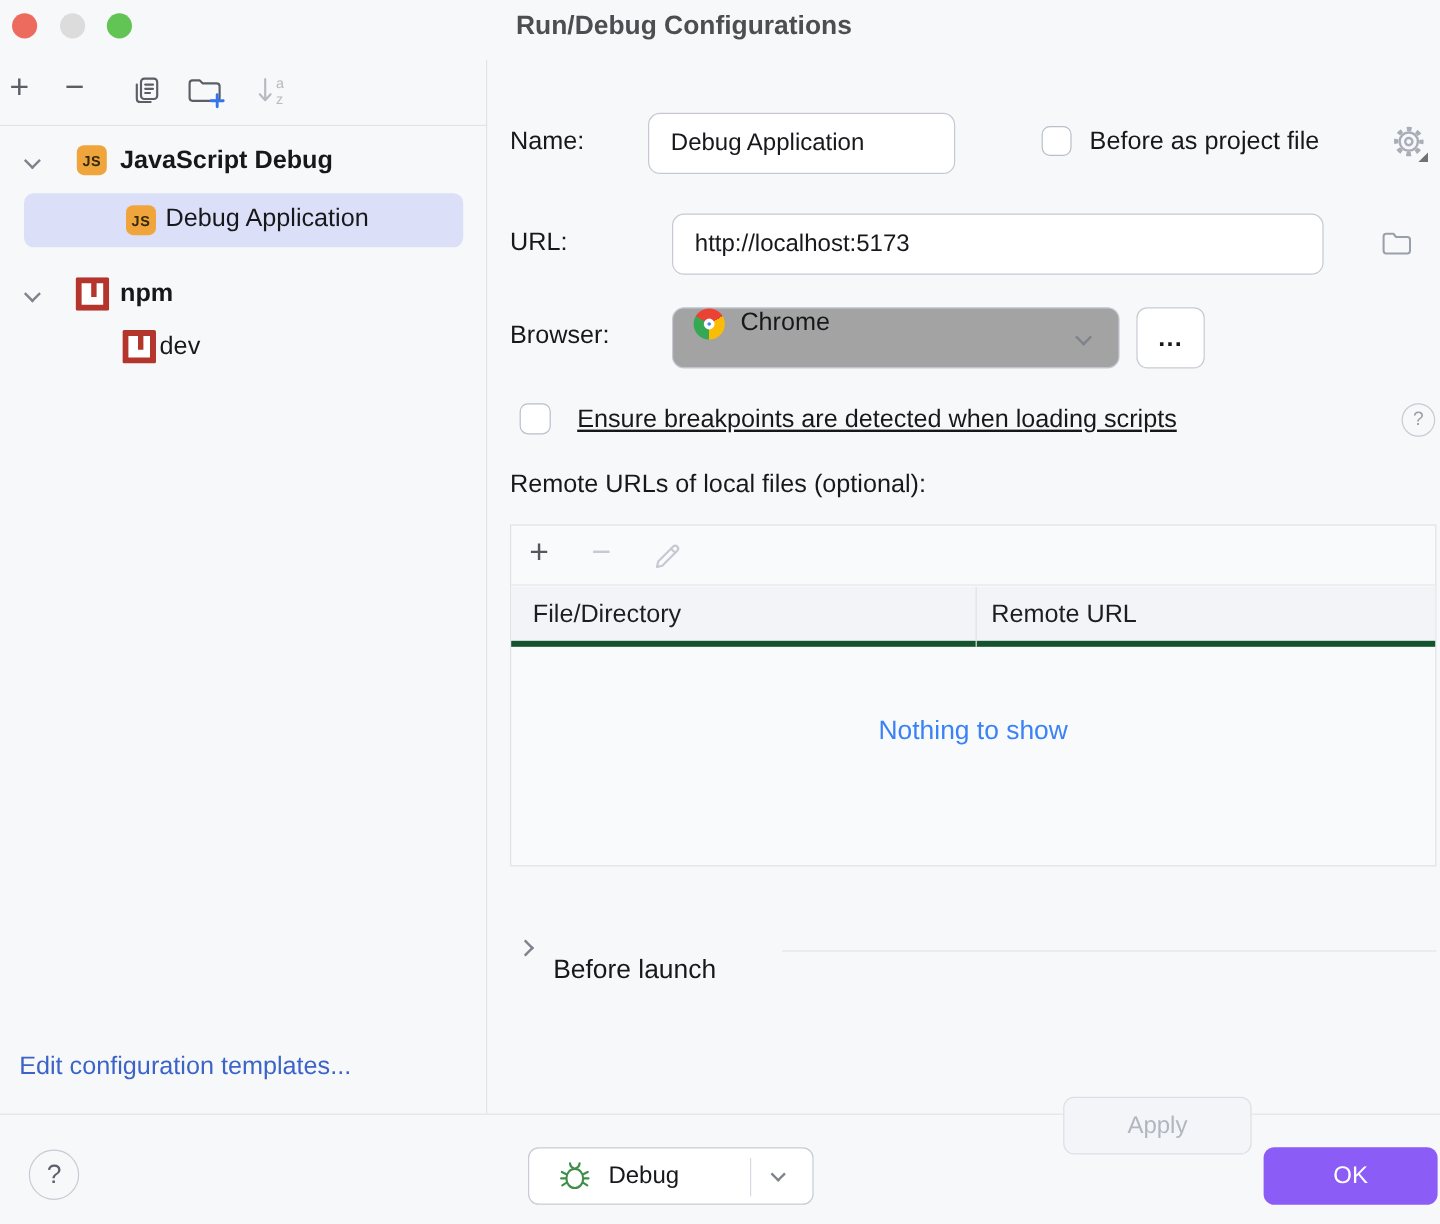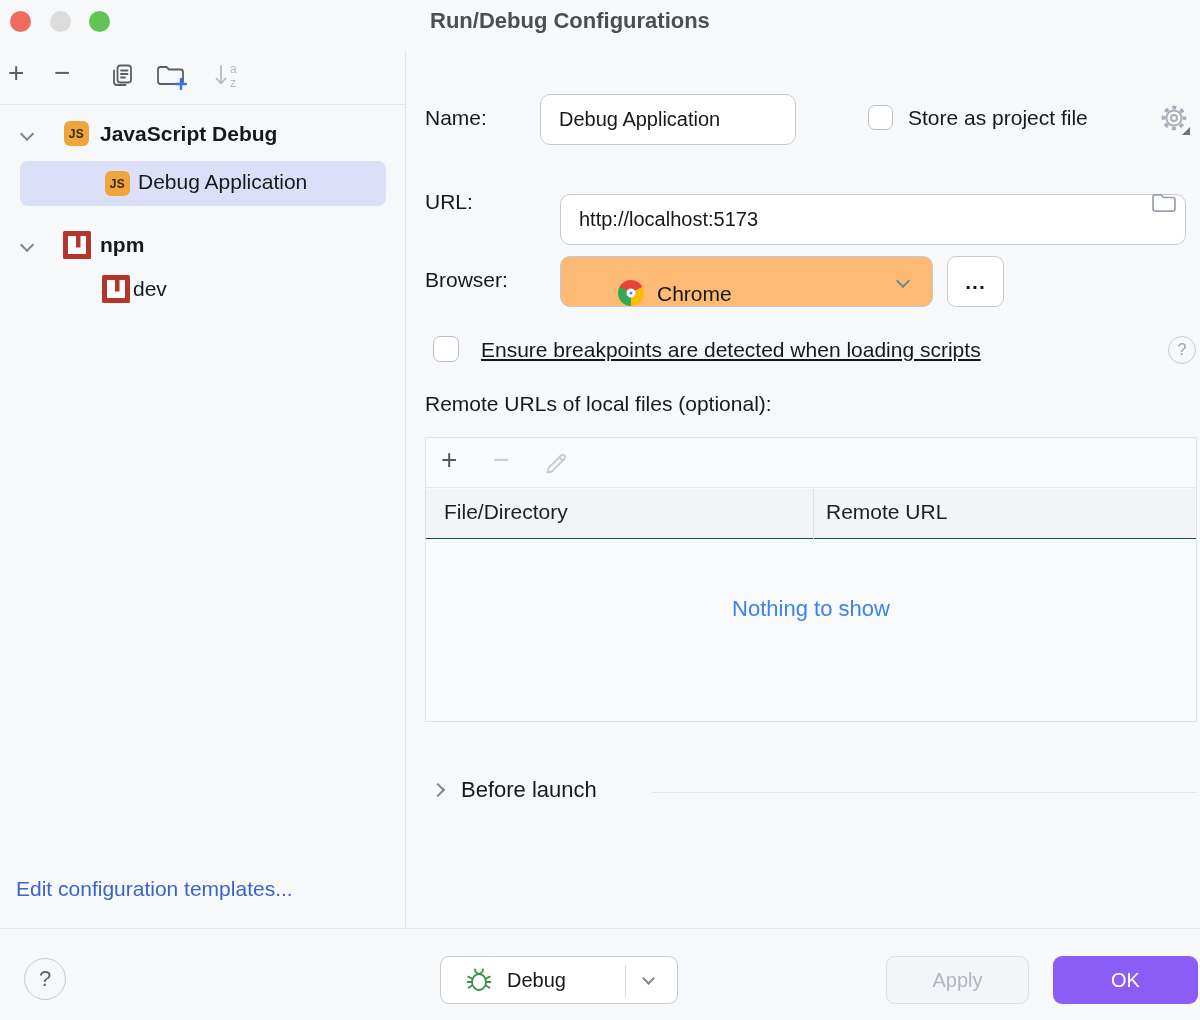--- a/index.html
+++ b/index.html
@@ -46,41 +46,41 @@
   .lbl { font-size:21px; color:#17181b; white-space:nowrap; }
   .inp {
     position:absolute; height:51px; border:1px solid #c5c9d3; border-radius:10px;
     background:#fff; font-family:"Liberation Sans",sans-serif;
     font-size:20px; color:#17181b; padding:0 18px; outline:none;
   }
   .checkbox { position:absolute; width:25px; height:25px; border:1.5px solid #b9bec9;
               border-radius:7px; background:#fff; }
   .selectbox {
     position:absolute; height:51px; border:1px solid #c5c9d3; border-radius:10px;
-    background:#fdba74; display:flex; align-items:flex-end;padding-left:40px;
+    background:#a3a3a3; display:flex; align-items:flex-start;
   }
   .btn {
     position:absolute; height:48px; border:1px solid #c7cbd4; border-radius:9px;
     background:#fff; font-size:20px; color:#17181b;
     display:flex; align-items:center; justify-content:center; cursor:pointer;
   }
   .btn.disabled { background:#f4f5f8; border-color:#dcdfe5; color:#b2b6c1; cursor:default; }
   .btn.primary  { background:#8b5cf6; border:none; color:#fff; }
   .help-circle {
     position:absolute; border:1.5px solid #c7cbd4; border-radius:50%;
     display:flex; align-items:center; justify-content:center; background:transparent;
   }
 
   
   .table { left:425px; top:437px; width:772px; height:285px;
            border:1px solid #e1e2e7; background:#f9fafc; }
   .table-toolbar { position:absolute; left:0; top:0; width:100%; height:50px;
                    border-bottom:1px solid #e6e7eb; }
   .table-header  { position:absolute; left:0; top:51px; width:100%; height:50px;
-                   background:#f3f4f7; border-bottom:1px solid #14532d; }
+                   background:#f3f4f7; border-bottom:5px solid #14532d; }
   .col-divider { position:absolute; left:387px; top:51px; width:1px; height:50px; background:#e1e2e7; }
   .th { position:absolute; top:11px; font-size:21px; color:#1d1e22; }
   .empty-text { position:absolute; left:0; top:158px; width:100%; text-align:center;
                 font-size:22px; color:#3b82f6; }
   .muted-glyph { color:#c6c9d1; }
   .dark-glyph  { color:#54575e; }
 
   .chrome-icon { position:relative; width:26px; height:26px; border-radius:50%;
     background:conic-gradient(from 60deg, #fbbc05 0 120deg, #34a853 0 240deg, #ea4335 0 360deg); }
   .chrome-icon .hub { position:absolute; left:50%; top:50%; width:9px; height:9px;
@@ -159,32 +159,32 @@
       </svg>
     </span>
     <span class="tree-label" style="left:133px;">dev</span>
   </div>
 
   <div class="abs link">Edit configuration templates...</div>
 
   <div class="abs lbl" style="left:425px; top:106px;">Name:</div>
   <input class="inp" style="left: 540px; top: 94px; width: 256px;" value="Debug Application">
   <div class="checkbox" style="left:868px; top:105px;"></div>
-  <div class="abs lbl" style="left:908px; top:106px;">Store as project file</div>
+  <div class="abs lbl" style="left:908px; top:106px;">Before as project file</div>
   <div class="abs" style="left:1158px; top:102px;">
     <svg width="34" height="34" viewBox="0 0 34 34" fill="none">
       <circle cx="16" cy="16" r="10.5" stroke="#a9adb7" stroke-width="3.6" stroke-dasharray="4 4.25" stroke-dashoffset="2"></circle>
       <circle cx="16" cy="16" r="7.6" stroke="#a9adb7" stroke-width="2"></circle>
       <circle cx="16" cy="16" r="3" stroke="#a9adb7" stroke-width="2"></circle>
       <path d="M32,25 v8 h-8 z" fill="#6f7278"></path>
     </svg>
   </div>
 
   <div class="abs lbl" style="left:425px; top:190px;">URL:</div>
-  <input class="inp" style="left: 560px; top: 194px; width: 626px; padding-right: 56px;" value="http://localhost:5173">
+  <input class="inp" style="left: 560px; top: 178px; width: 543px; padding-right: 56px;" value="http://localhost:5173">
   <div class="abs" style="left:1150px; top:191px;">
     <svg width="28" height="24" viewBox="0 0 28 24" fill="none">
       <path d="M3,6 q0,-2.2 2.2,-2.2 h6 l2.2,2.7 h9.4 q2.2,0 2.2,2.2 v9.3 q0,2.2 -2.2,2.2 h-17.6 q-2.2,0 -2.2,-2.2 z" stroke="#9aa0ab" stroke-width="1.7" stroke-linejoin="round"></path>
     </svg>
   </div>
 
   <div class="abs lbl" style="left:425px; top:268px;">Browser:</div>
   <div class="selectbox" style="left:560px; top:256px; width:373px;">
     <span style="margin-left:17px;" class="chrome-icon">
         <span class="hub"></span>
@@ -214,36 +214,36 @@
     <div class="table-header">
       <span class="th" style="left:18px;">File/Directory</span>
       <span class="th" style="left:400px;">Remote URL</span>
     </div>
     <div class="col-divider"></div>
     <div class="empty-text">Nothing to show</div>
   </div>
 
   <div class="abs" style="left:425px; top:775px; width:772px; height:34px;">
     <span class="chev right" style="left:8px; top:10px;"></span>
-    <span class="abs lbl" style="left:36px; top:2px; font-size:22px;">Before launch</span>
+    <span class="abs lbl" style="left:36px; top:20px; font-size:22px;">Before launch</span>
     <span class="abs" style="left:227px; top:17px; width:545px; height:1px; background:#e3e4e8;"></span>
   </div>
 
   <div class="help-circle" style="left:24px; top:958px; width:42px; height:42px; font-size:22px; color:#5d616c;">?</div>
 
   <div class="btn" style="left:440px; top:956px; width:238px; justify-content:flex-start;">
     <span style="margin-left:24px;">
       <svg width="28" height="28" viewBox="0 0 28 28" fill="none" stroke="#3f8f4b" stroke-width="1.8" stroke-linecap="round">
         <path d="M10,3.5 q0.3,3.2 3,3.8 M18,3.5 q-0.3,3.2 -3,3.8"></path>
         <ellipse cx="14" cy="16" rx="7" ry="8"></ellipse>
         <path d="M7,12.5 L3.2,10.6 M6.8,16 H2.6 M7.2,19.5 L3.6,21.8"></path>
         <path d="M21,12.5 L24.8,10.6 M21.2,16 H25.4 M20.8,19.5 L24.4,21.8"></path>
       </svg>
     </span>
     <span style="margin-left:14px;">Debug</span>
     <span style="position:absolute; left:184px; top:8px; width:1px; height:32px; background:#d7dae0;"></span>
     <span class="chev down" style="left:203px; top:17px; width:9px; height:9px;"></span>
   </div>
 
-  <div class="btn disabled" style="left:886px; top:956px; width:143px;">Apply</div>
+  <div class="btn disabled" style="left:886px; top:914px; width:157px;">Apply</div>
   <div class="btn primary" style="left:1053px; top:956px; width:145px;">OK</div>
 
 </div>
 
 </body></html>

